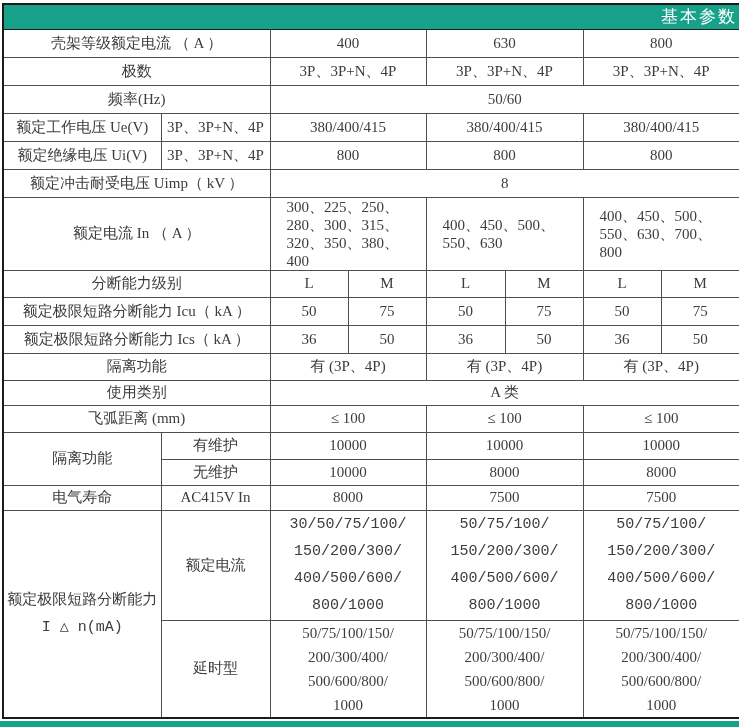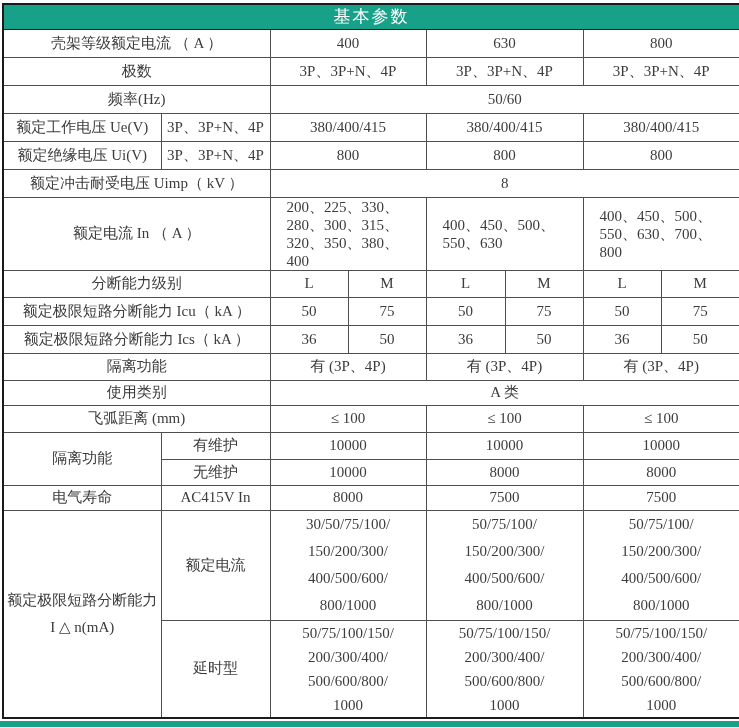--- a/index.html
+++ b/index.html
@@ -13,28 +13,28 @@
     width:735px;margin:3px 0 0 2px;
     border:2px solid #1b1b1b;
   }
   td{
     border:1px solid #4f4f4f;
     text-align:center;vertical-align:middle;
     font-size:15px;padding:0 2px;overflow:hidden;
   }
   td.hdr{
     background:var(--accent);color:#fff;
-    font-size:17px;letter-spacing:2px;border:1px solid #1b1b1b;
+    font-size:17px;letter-spacing:2px;border:1px solid #1b1b1b;text-align:right;
   }
   tr.h25{height:25px} tr.h26{height:26px} tr.h27{height:27px}
   tr.h28{height:28px} tr.h73{height:73px} tr.h110{height:110px} tr.h98{height:98px}
   td.left{text-align:left;padding-left:16px;}
   td.preline{white-space:pre-line;}
   td.lh-tight{line-height:18px;}
-  td.lh-loose{line-height:27px;}
+  td.lh-loose{line-height:27px;font-family:Liberation Mono, monospace;}
   td.lh-mid{line-height:24px;text-align:center;}
   .bottom-bar{
     position:absolute;left:0;top:721px;width:739px;height:6px;
     background:var(--accent);
   }
 </style>
 </head>
 <body style="color: rgb(60, 60, 60);">
 
 <table class="spec">
@@ -88,21 +88,21 @@
       <td colspan="2">800</td>
     </tr>
 
     <tr class="h28">
       <td colspan="2">额定冲击耐受电压 Uimp（ kV ）</td>
       <td colspan="6">8</td>
     </tr>
 
     <tr class="h73">
       <td colspan="2">额定电流 In （ A ）</td>
-      <td colspan="2" class="left preline lh-tight">200、225、330、
+      <td colspan="2" class="left preline lh-tight">300、225、250、
 280、300、315、
 320、350、380、
 400</td>
       <td colspan="2" class="left preline lh-tight">400、450、500、
 550、630</td>
       <td colspan="2" class="left preline lh-tight">400、450、500、
 550、630、700、
 800</td>
     </tr>
 

